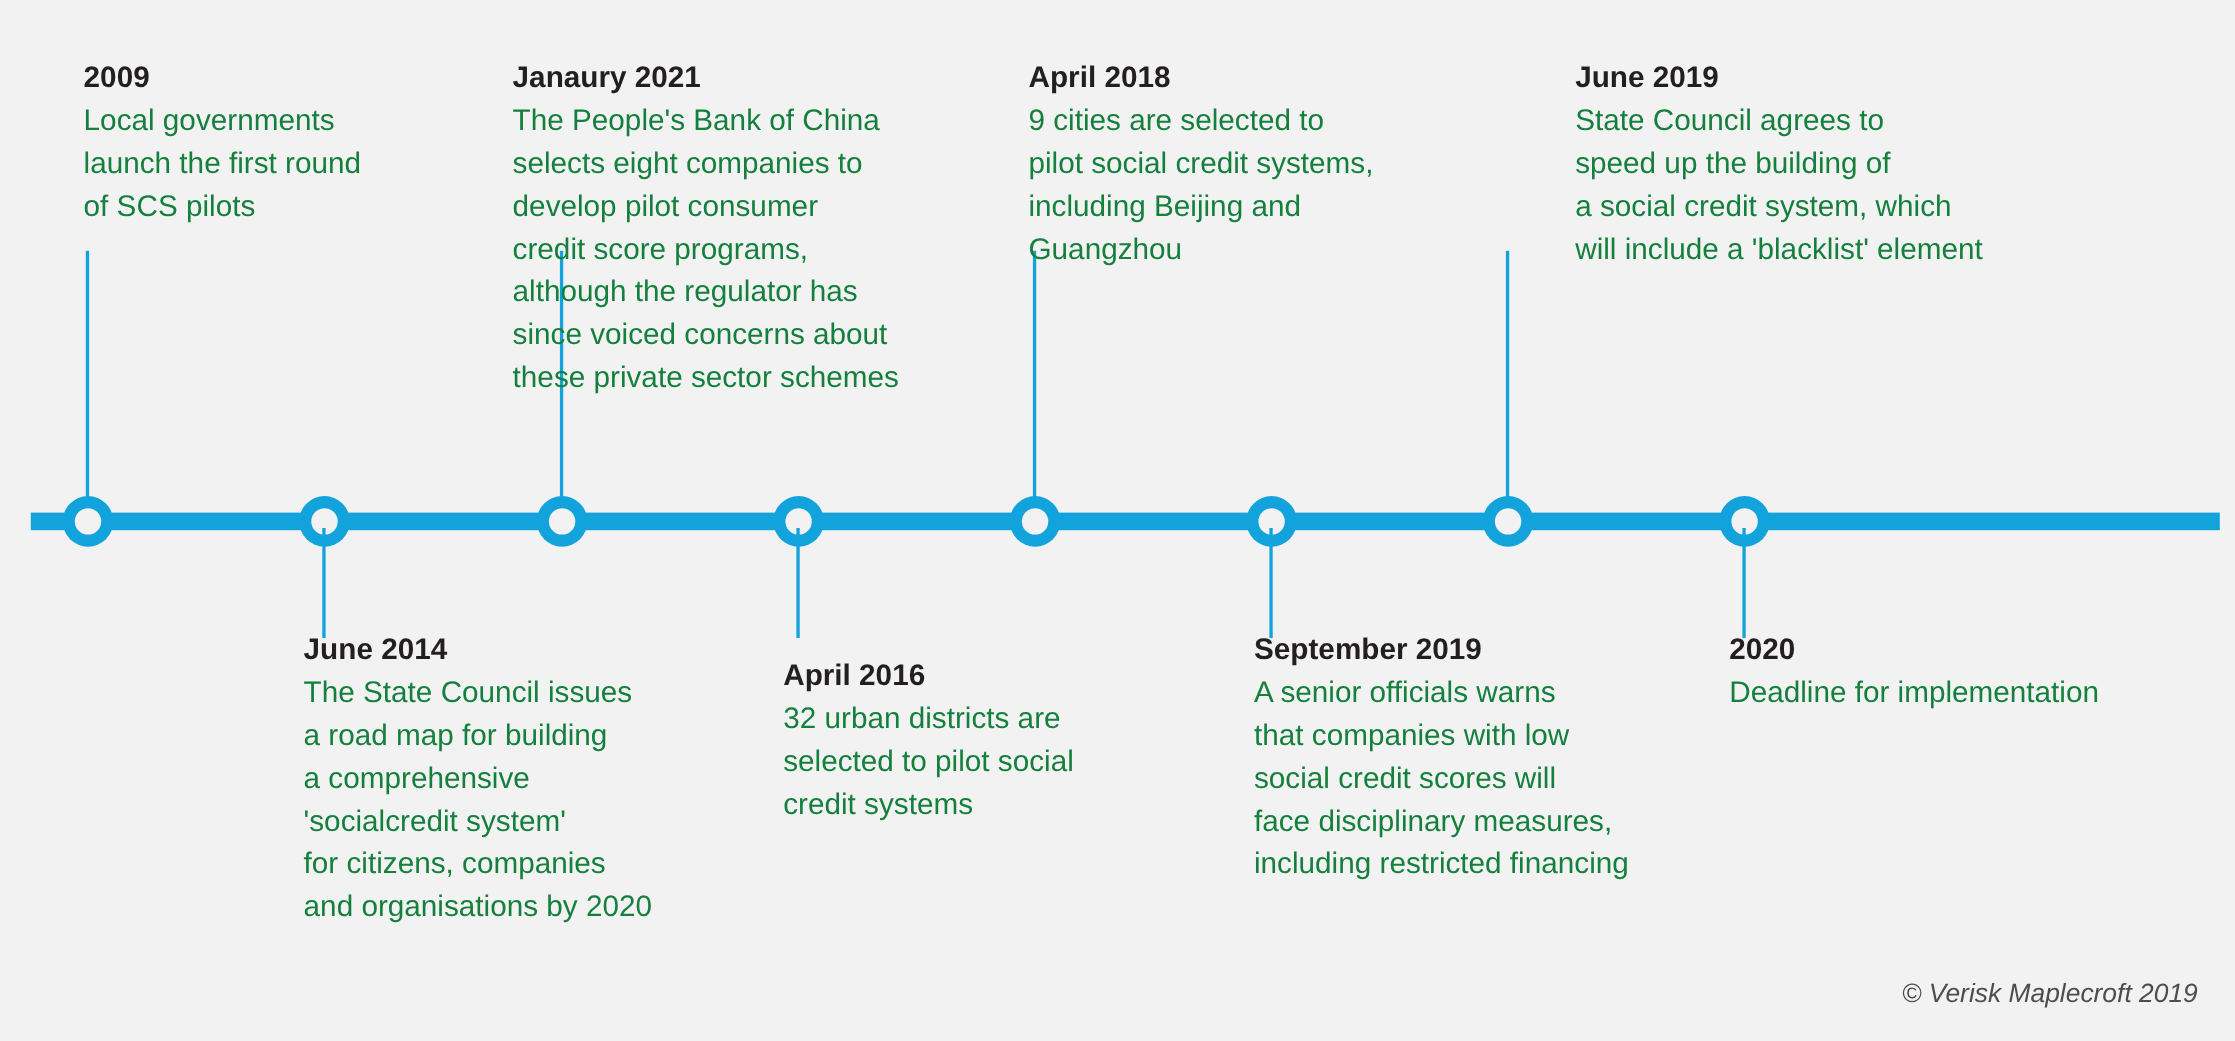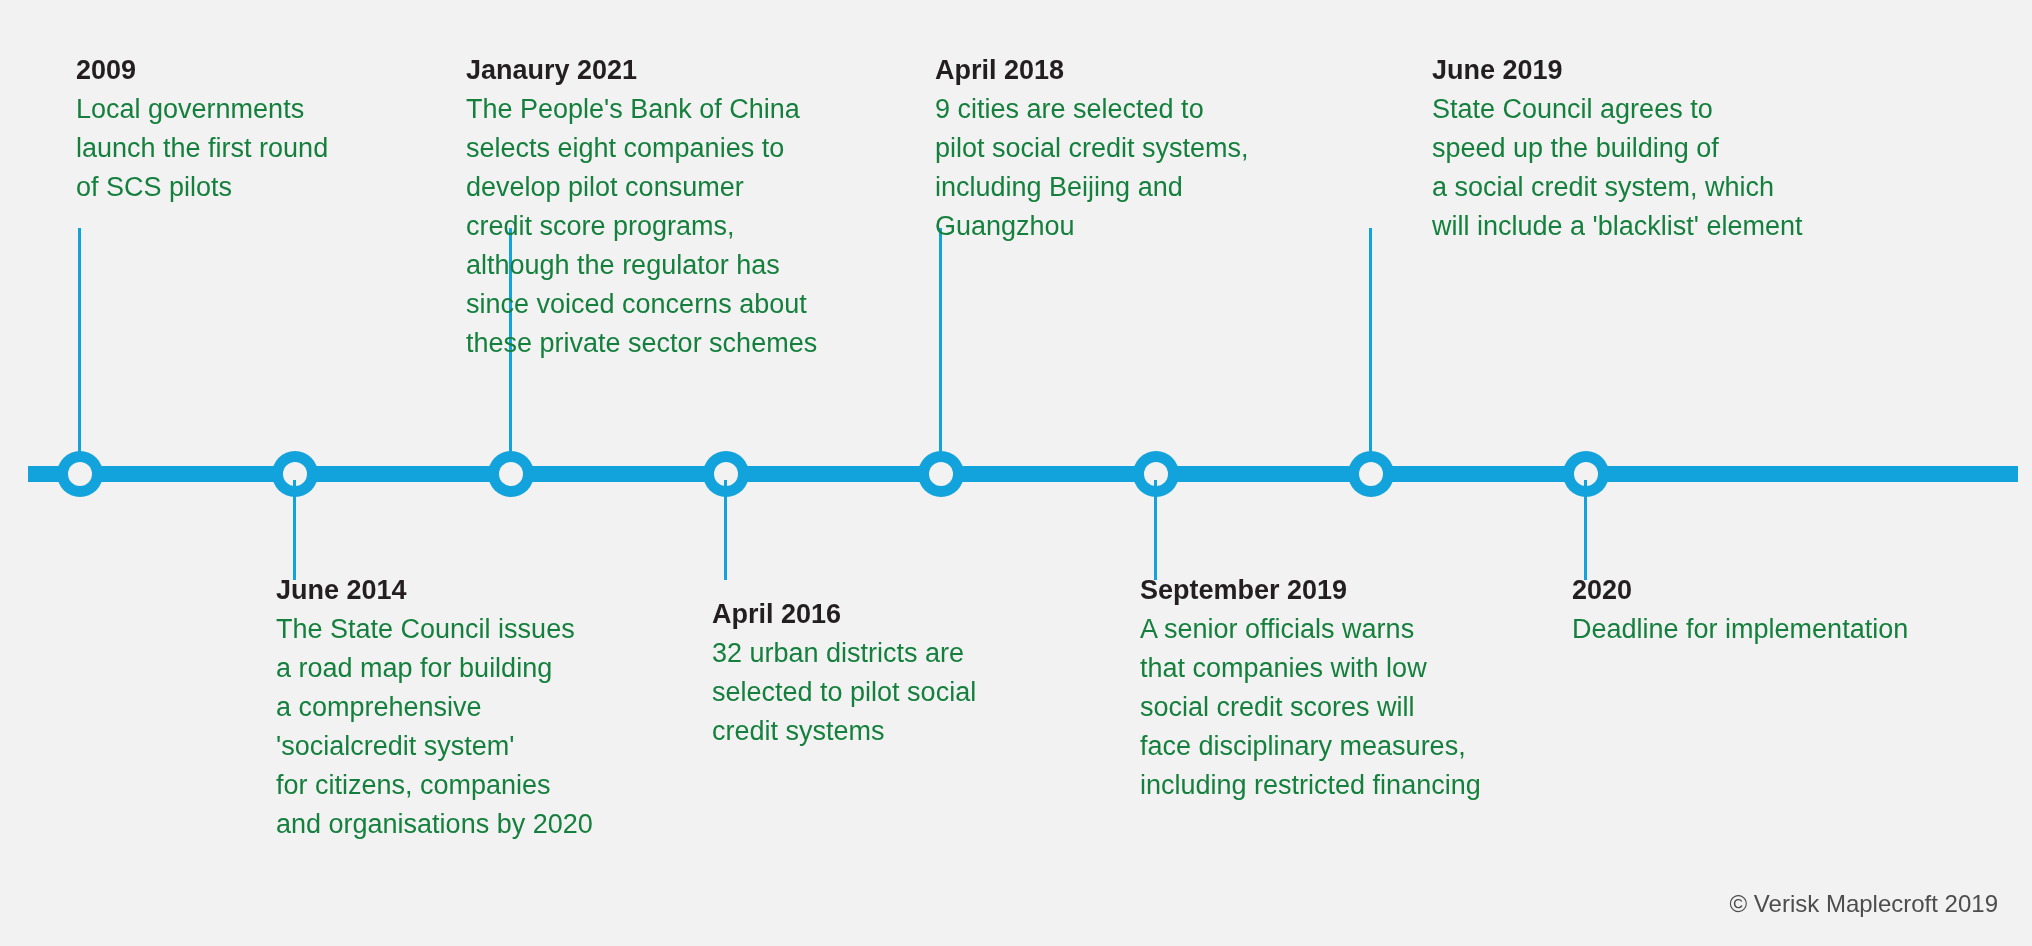--- a/index.html
+++ b/index.html
@@ -70,20 +70,21 @@
   .entry .desc {
     font-size: 27px;
     line-height: 39px;
     color: #15803d;
     white-space: pre-line;
   }
   .credit {
     position: absolute;
     right: 34px;
     bottom: 28px;
+    font-style: italic;
     font-size: 24px;
     color: #4d4d4d;
     white-space: nowrap;
   }
 </style>
 </head>
 <body>
 
 <div id="canvas">
 

